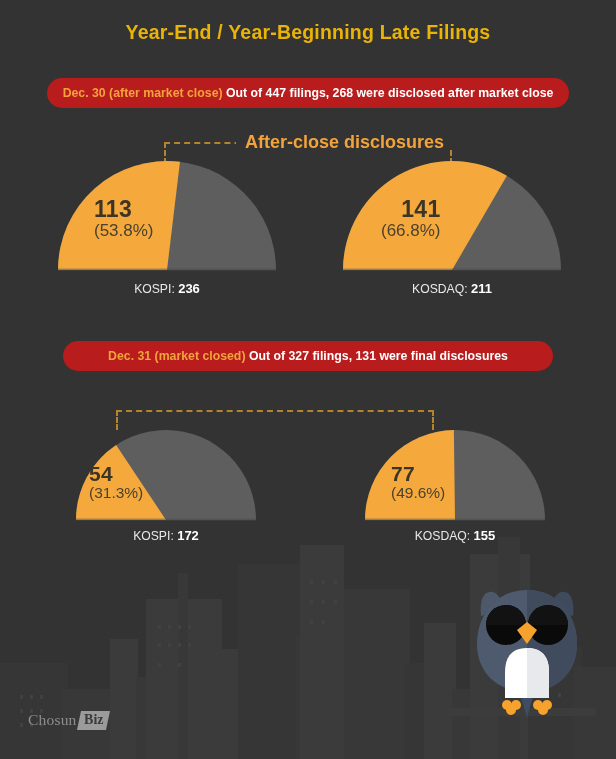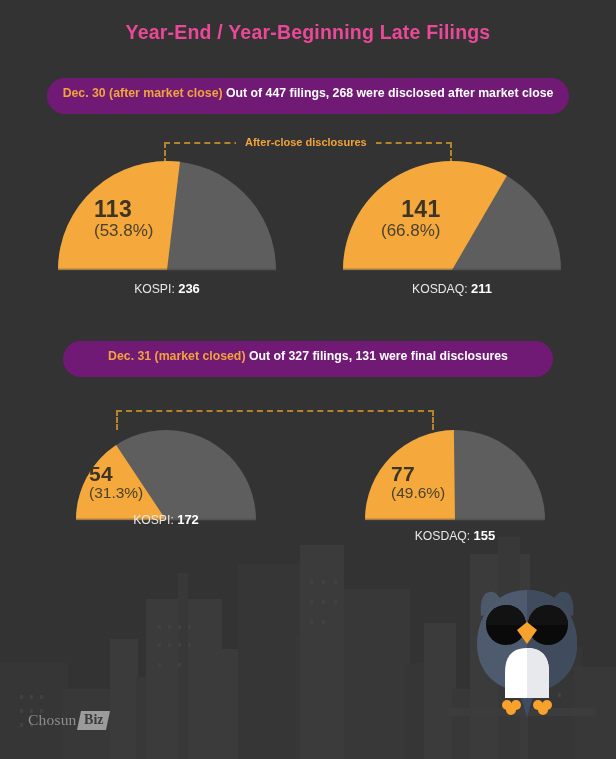--- a/index.html
+++ b/index.html
@@ -41,32 +41,32 @@
     height: 4px;
   }
 
   
   .title {
     position: absolute;
     left: 0;
     top: 21px;
     width: 616px;
     text-align: center;
-    color: #ec4899;
+    color: #eab308;
     font-size: 19.5px;
     font-weight: bold;
     letter-spacing: .2px;
   }
 
   
   .banner {
     position: absolute;
-    background: #701a75;
+    background: #b91c1c;
     border-radius: 22px;
-    height: 36px;
+    height: 30px;
     line-height: 30px;
     white-space: nowrap;
     font-size: 12.3px;
     font-weight: bold;
     color: #ffffff;
     text-align: center;
   }
   .banner .tag {
     color: #f2a33c;
   }
@@ -78,21 +78,21 @@
     position: absolute;
     border-top: 2px dashed #b5832a;
     border-left: 2px dashed #b5832a;
     border-right: 2px dashed #b5832a;
     box-sizing: border-box;
   }
   .bracket-label {
     position: absolute;
     background: #333333;
     color: #f2a33c;
-    font-size: 11px;
+    font-size: 18px;
     font-weight: bold;
     white-space: nowrap;
     padding: 0 9px;
     line-height: 14px;
   }
 
   
   .gauge {
     position: absolute;
   }
@@ -280,21 +280,21 @@
     <svg width="180" height="92" viewBox="0 0 180 92">
       <path d="M 90 90 L 0 90 A 90 90 0 0 1 180 90 Z" fill="#5e5e5e"></path>
       <path id="arc-3" d="M 90 90 L 0 90 A 90 90 0 0 1 40.12 15.09 Z" fill="#f5a93c"></path>
       <rect x="0" y="88.5" width="180" height="2.5" fill="#474747" opacity="0.45"></rect>
     </svg>
     <div class="gauge-value" style="left:13px; top:33px;">
       <div class="gauge-num sm">54</div>
       <div class="gauge-pct sm">(31.3%)</div>
     </div>
   </div>
-  <div class="gauge-caption" style="left:76px; top:512px; width:180px;">
+  <div class="gauge-caption" style="left:76px; top:528px; width:180px;">
     <span>KOSPI:</span>
     <b>172</b>
   </div>
 
   <div class="gauge" style="left:365px; top:430px;">
     <svg width="180" height="92" viewBox="0 0 180 92">
       <path d="M 90 90 L 0 90 A 90 90 0 0 1 180 90 Z" fill="#5e5e5e"></path>
       <path id="arc-4" d="M 90 90 L 0 90 A 90 90 0 0 1 88.87 0.01 Z" fill="#f5a93c"></path>
       <rect x="0" y="88.5" width="180" height="2.5" fill="#474747" opacity="0.45"></rect>
     </svg>

